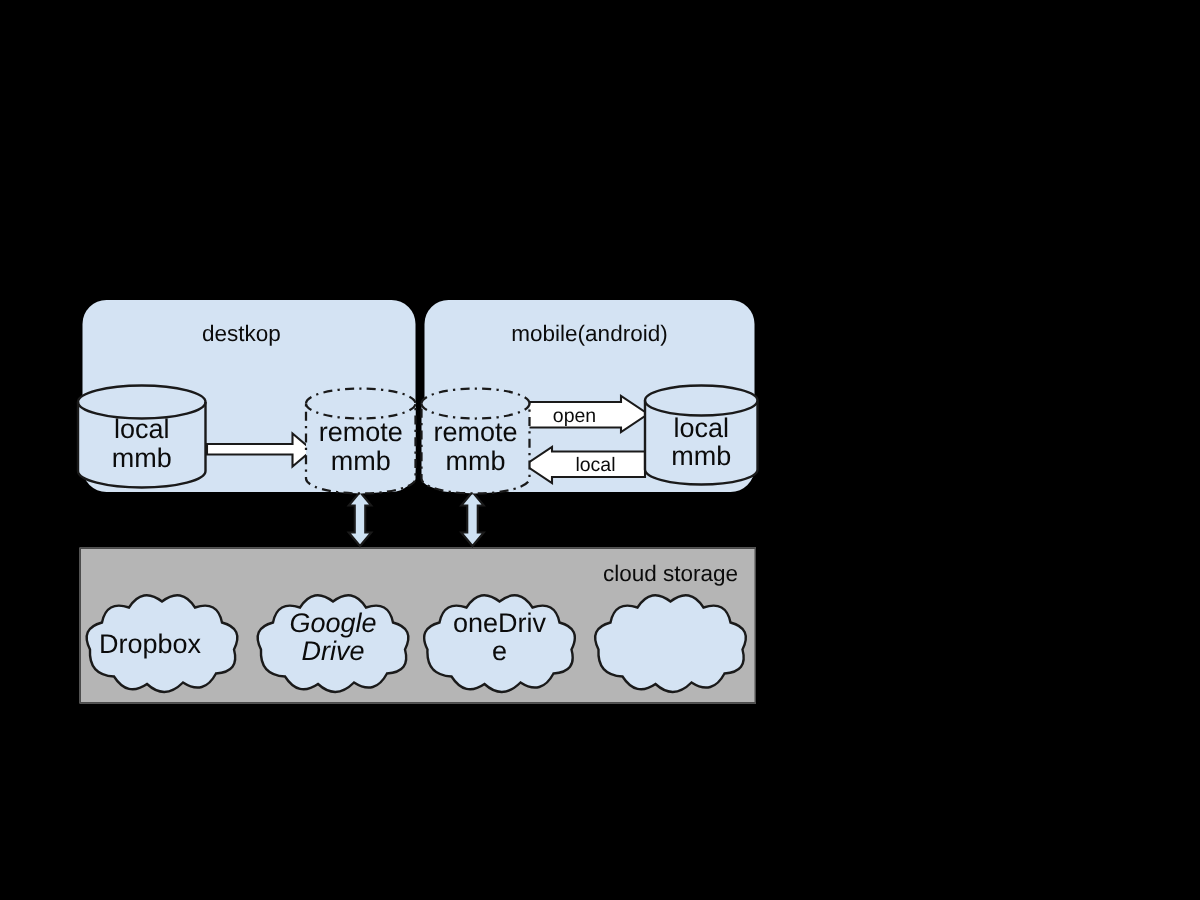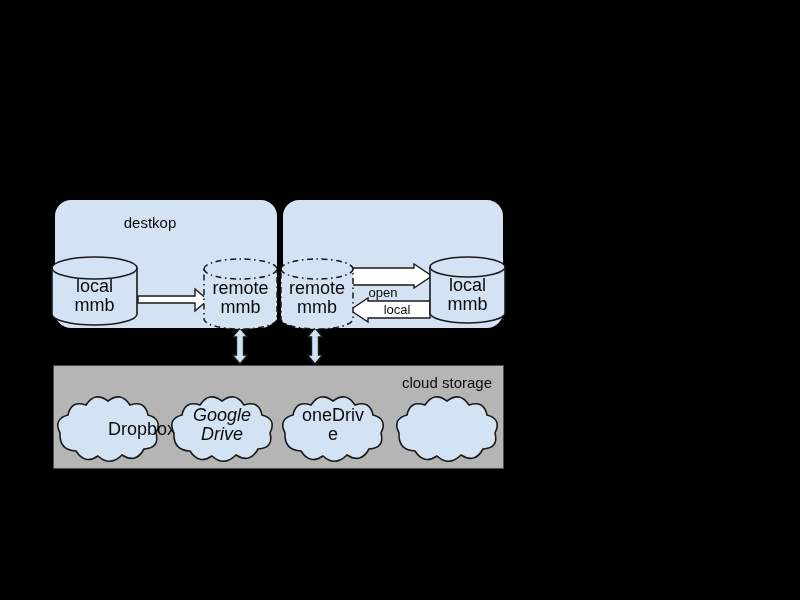--- a/index.html
+++ b/index.html
@@ -19,35 +19,36 @@
   .small { font-size: 13px; line-height: 16px; }
   .right { text-align: right; }
   svg { display: block; overflow: visible; }
 </style>
 </head>
 <body>
 
 <div class="stage">
 
   <div class="abs panel" style="left:55px; top:200px; width:222px; height:128px;"></div>
-  <div class="abs lbl title" style="left:39px; top:214px; width:222px;">destkop</div>
+  <div class="abs lbl title" style="left:50px; top:214px; width:222px;">destkop</div>
 
   <div class="abs panel" style="left:283px; top:200px; width:220px; height:128px;"></div>
+  <div class="abs lbl title" style="left:283px; top:214px; width:220px;">mobile(android)</div>
 
   <div class="abs storage" style="left:53px; top:365px; width:451px; height:104px;"></div>
   <div class="abs lbl title right" style="left:320px; top:374px; width:172px;">cloud storage</div>
 
   <svg class="abs" style="left:138px; top:287px;" width="70" height="26" viewBox="0 0 70 26">
     <path d="M0,9 L57,9 L57,2 L70,13 L57,24 L57,16 L0,16 Z" fill="#ffffff" stroke="#1a1a1a" stroke-width="1.4"></path>
   </svg>
 
   <svg class="abs" style="left:352px; top:262px;" width="80" height="28" viewBox="0 0 80 28">
     <path d="M0,6 L62,6 L62,2 L80,14 L62,26 L62,23 L0,23 Z" fill="#ffffff" stroke="#1a1a1a" stroke-width="1.4"></path>
   </svg>
-  <div class="abs lbl small" style="left:352px; top:269px; width:62px;margin-top:16px;">open</div>
+  <div class="abs lbl small" style="left:352px; top:269px; width:62px;">open</div>
 
   <svg class="abs" style="left:350px; top:296px;" width="80" height="28" viewBox="0 0 80 28">
     <path d="M80,5 L18,5 L18,2 L0,14 L18,26 L18,22 L80,22 Z" fill="#ffffff" stroke="#1a1a1a" stroke-width="1.4"></path>
   </svg>
   <div class="abs lbl small" style="left:366px; top:302px; width:62px;">local</div>
 
   <svg class="abs" style="left:232px; top:328px;" width="16" height="36" viewBox="0 0 16 36">
     <path d="M8,0 L15.5,9 L11.5,9 L11.5,27 L15.5,27 L8,36 L0.5,27 L4.5,27 L4.5,9 L0.5,9 Z" fill="#cfe2f3" stroke="#1a1a1a" stroke-width="1.4"></path>
   </svg>
   <svg class="abs" style="left:307px; top:328px;" width="16" height="36" viewBox="0 0 16 36">
@@ -78,21 +79,21 @@
   <svg class="abs" style="left:430px; top:257px;" width="75" height="66" viewBox="0 0 75 66">
     <path d="M0,10 A37.5,10 0 0 1 75,10 L75,56 A37.5,10 0 0 1 0,56 Z" fill="#d4e3f3" stroke="#1a1a1a" stroke-width="1.6"></path>
     <path d="M0,10 A37.5,10 0 0 0 75,10" fill="none" stroke="#1a1a1a" stroke-width="1.6"></path>
   </svg>
   <div class="abs lbl" style="left:430px; top:276px; width:75px;">local
 mmb</div>
 
   <svg class="abs" style="left:52px; top:393px;" width="112" height="72" viewBox="0 0 112 72">
     <path d="M8,40 Q1,26 16,22 Q19,7 34,12 Q43,-2 56,8 Q69,-2 78,12 Q93,7 96,22 Q111,26 104,40 Q108,55 92,56 Q84,71 70,62 Q58,74 46,63 Q33,72 24,58 Q7,57 8,40 Z" fill="#d4e3f3" stroke="#1a1a1a" stroke-width="1.6"></path>
   </svg>
-  <div class="abs lbl" style="left:64px; top:420px; width:112px;text-align:right;">Dropbox</div>
+  <div class="abs lbl" style="left:44px; top:420px; width:112px;">Dropbox</div>
 
   <svg class="abs" style="left:166px; top:393px;" width="112" height="72" viewBox="0 0 112 72">
     <path d="M8,40 Q1,26 16,22 Q19,7 34,12 Q43,-2 56,8 Q69,-2 78,12 Q93,7 96,22 Q111,26 104,40 Q108,55 92,56 Q84,71 70,62 Q58,74 46,63 Q33,72 24,58 Q7,57 8,40 Z" fill="#d4e3f3" stroke="#1a1a1a" stroke-width="1.6"></path>
   </svg>
   <div class="abs lbl" style="left:166px; top:406px; width:112px;font-style:italic;">Google
 Drive</div>
 
   <svg class="abs" style="left:277px; top:393px;" width="112" height="72" viewBox="0 0 112 72">
     <path d="M8,40 Q1,26 16,22 Q19,7 34,12 Q43,-2 56,8 Q69,-2 78,12 Q93,7 96,22 Q111,26 104,40 Q108,55 92,56 Q84,71 70,62 Q58,74 46,63 Q33,72 24,58 Q7,57 8,40 Z" fill="#d4e3f3" stroke="#1a1a1a" stroke-width="1.6"></path>
   </svg>

